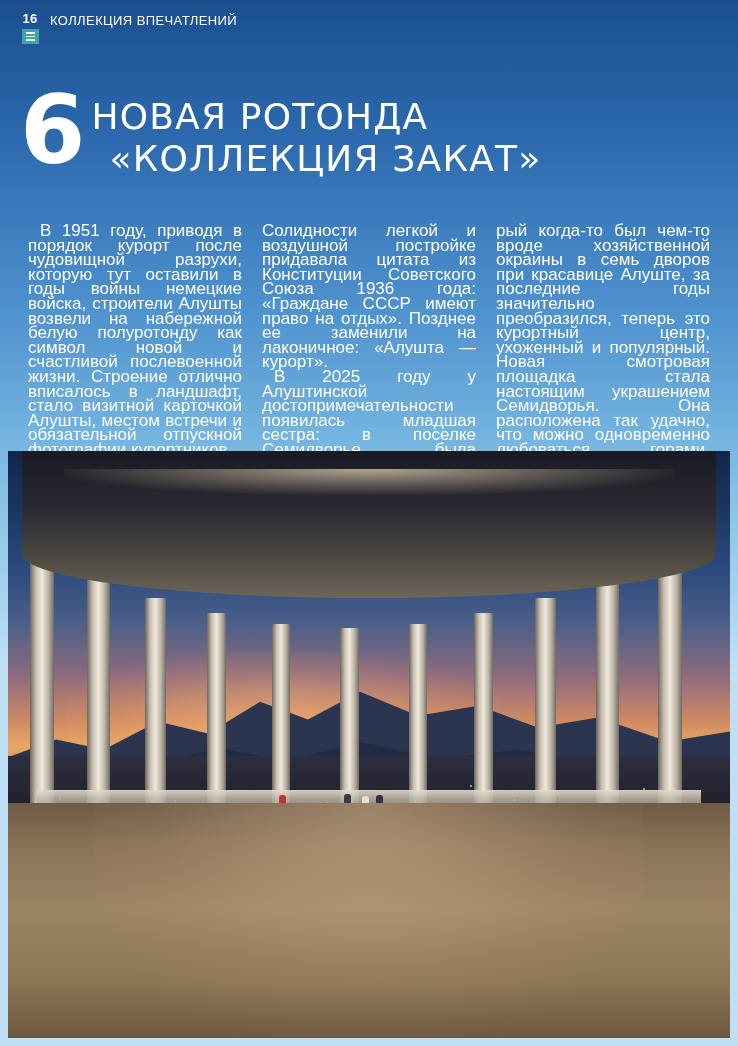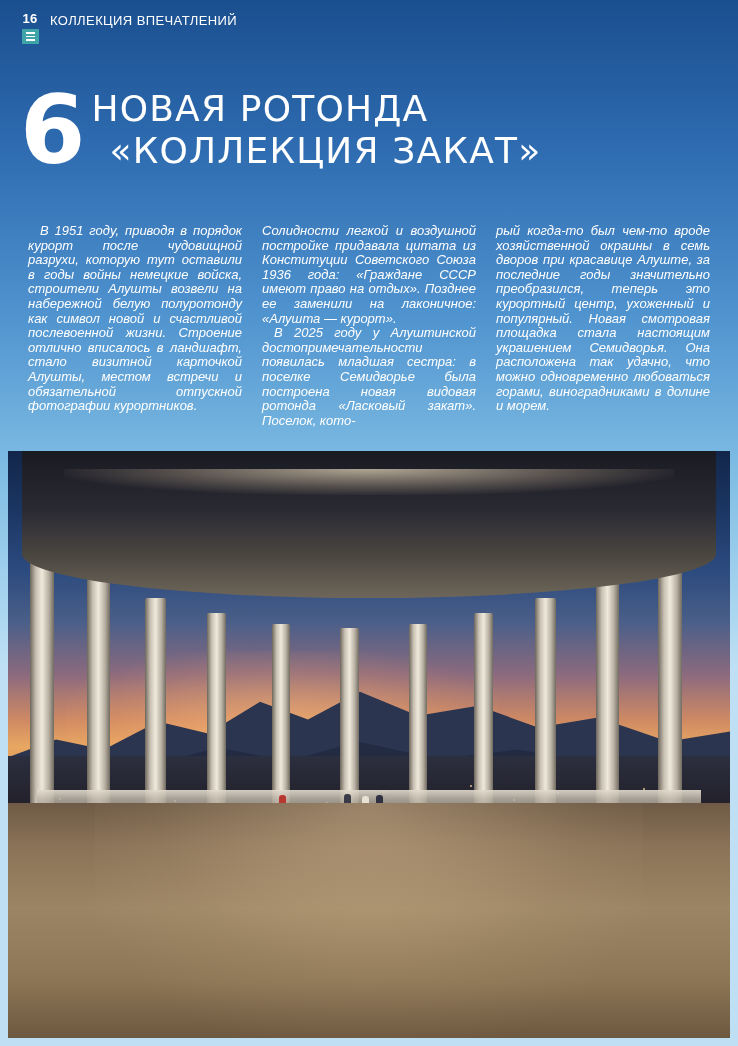--- a/index.html
+++ b/index.html
@@ -79,20 +79,21 @@
     color: #ffffff;
     font-size: 94px;
     font-weight: bold;
     line-height: 78px;
     letter-spacing: -2px;
     font-family: "DejaVu Sans", sans-serif;
     margin-top: 4px;
   }
   .title-lines {
     margin-left: 8px;
+    margin-top: 8px;
   }
   .title-line {
     color: #ffffff;
     font-size: 36px;
     line-height: 42px;
     font-weight: normal;
     letter-spacing: 1.2px;
     font-family: "DejaVu Sans", sans-serif;
     white-space: nowrap;
   }
@@ -104,24 +105,23 @@
     position: absolute;
     top: 224px;
     left: 28px;
     width: 682px;
     display: flex;
     gap: 20px;
   }
   .col {
     width: 214px;
     color: #ffffff;
-    font-size: 13px;
+    font-size: 17px;
     line-height: 14.6px;
     text-align: justify;
-    font-style: italic;
   }
   .col p {
     margin: 0;
   }
   .col p.indent {
     text-indent: 12px;
   }
   
   .photo {
     position: absolute;

